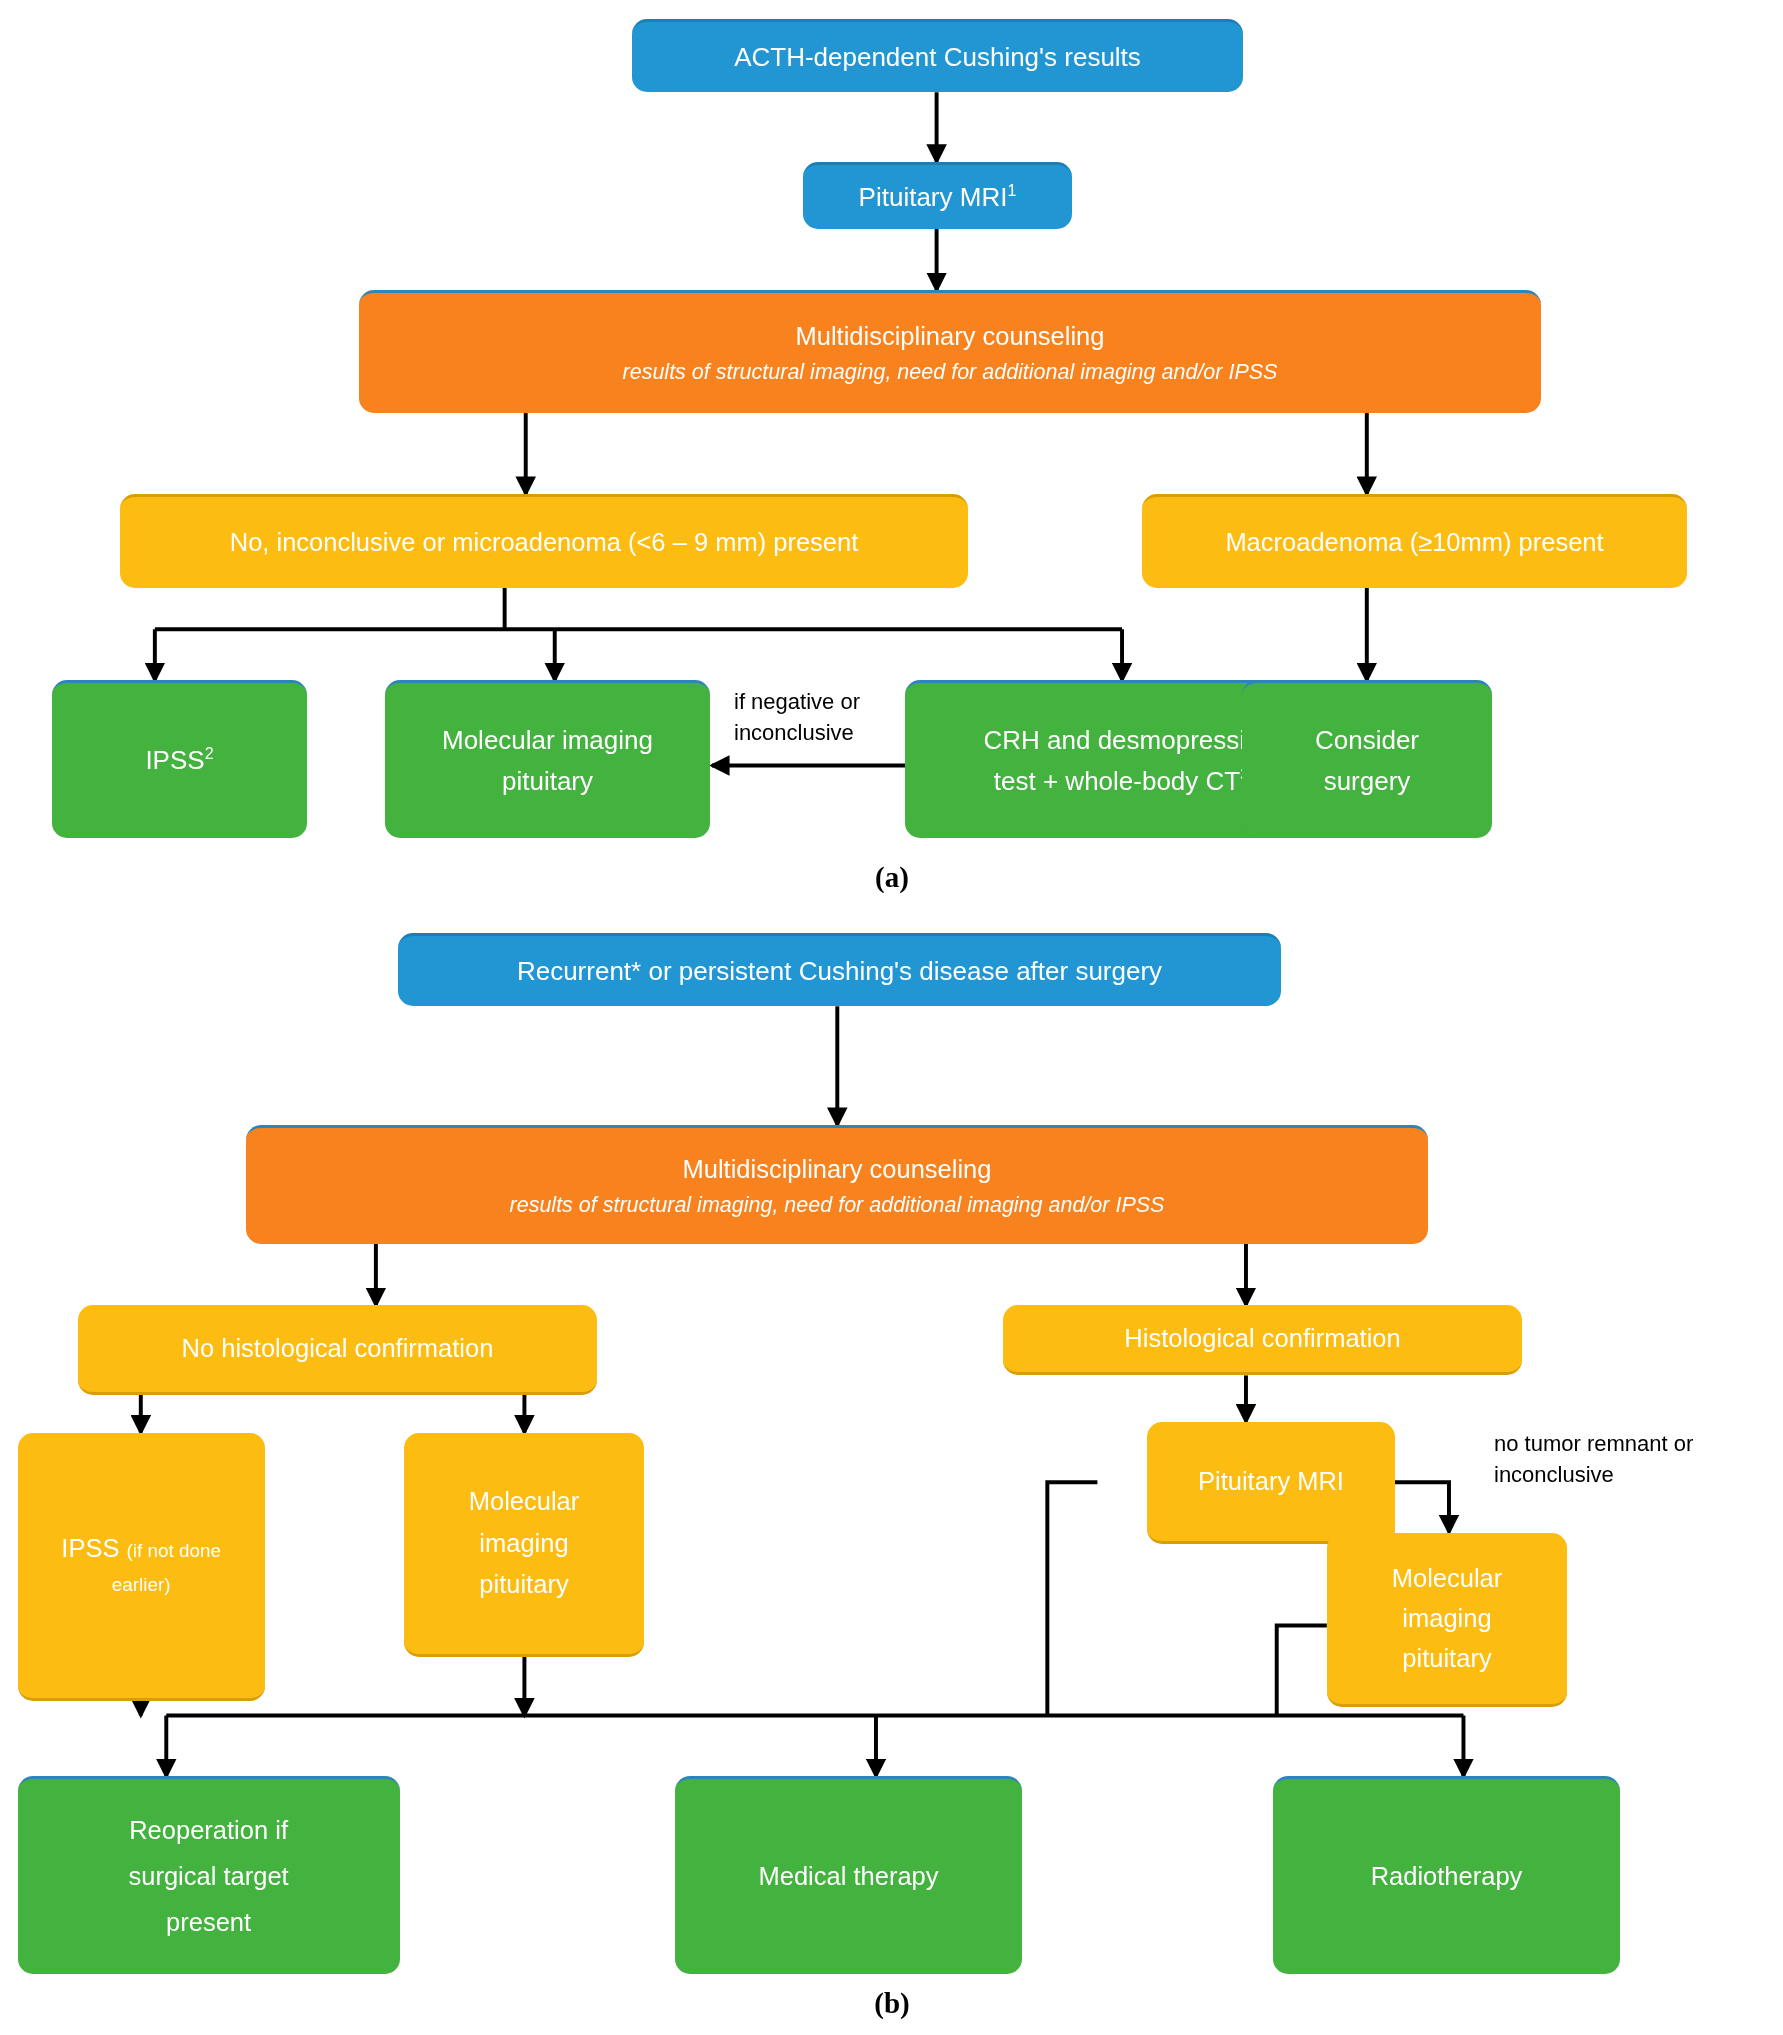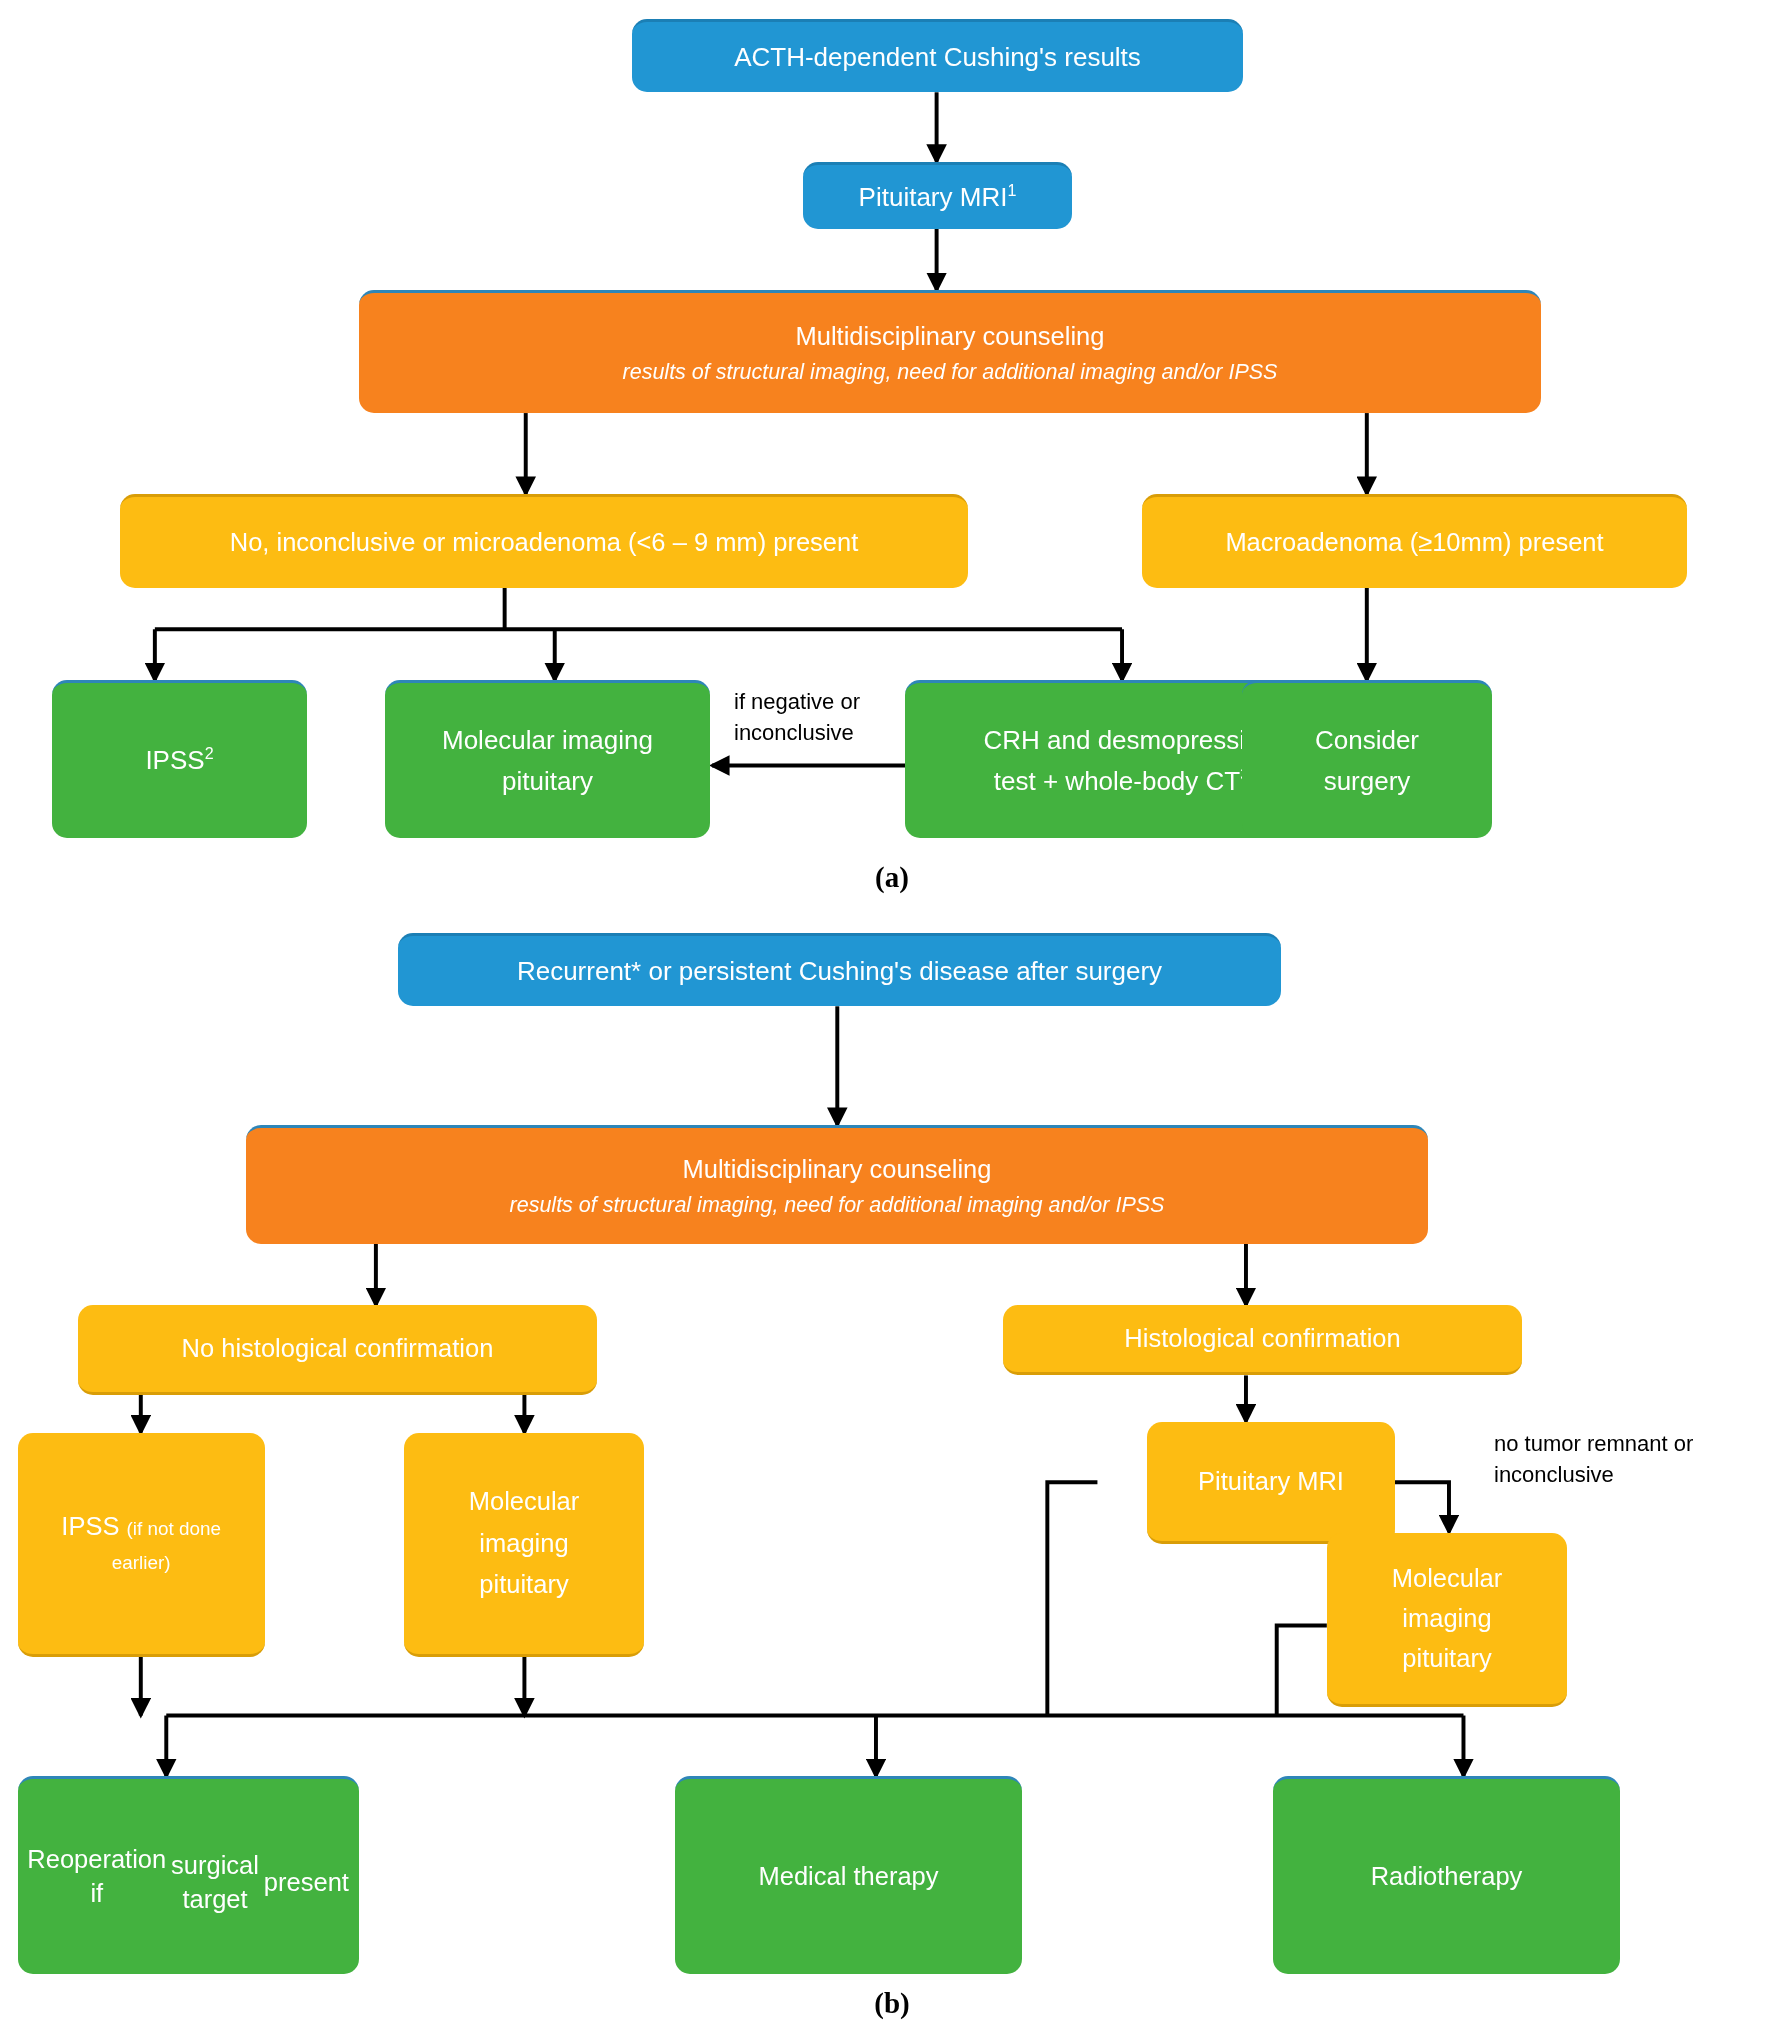--- a/index.html
+++ b/index.html
@@ -213,21 +213,21 @@
   </div>
 
   <div class="node yellow-b" style="left:78px; top:1305px; width:519px; height:90px; font-size:25.5px;">
     <span class="ln">No histological confirmation</span>
   </div>
 
   <div class="node yellow-b" style="left:1003px; top:1305px; width:519px; height:70px; font-size:25.5px;">
     <span class="ln">Histological confirmation</span>
   </div>
 
-  <div class="node yellow-b" style="left:17.6px; top:1433px; width:247px; height:224px; font-size:25.5px; padding:4.4px 13px;">
+  <div class="node yellow-b" style="left:17.6px; top:1433px; width:247px; height:268px; font-size:25.5px; padding:4.4px 13px;">
     <span class="ln">
       <span>IPSS</span>
       <span class="small-in">(if not done earlier)</span>
     </span>
   </div>
 
   <div class="node yellow-b" style="left:404px; top:1433px; width:240px; height:224px; font-size:25.5px; flex-direction:column;">
     <span class="ln">Molecular</span>
     <span class="ln" style="margin-top:8px;">imaging</span>
     <span class="ln" style="margin-top:8px;">pituitary</span>
@@ -241,21 +241,21 @@
     <span class="ln">Molecular</span>
     <span class="ln" style="margin-top:6.2px;">imaging</span>
     <span class="ln" style="margin-top:6.2px;">pituitary</span>
   </div>
 
   <div class="lbl" style="left:1494px; top:1428px; width:246px; font-size:22px;">
     <span class="ln">no tumor remnant or</span>
     <span class="ln">inconclusive</span>
   </div>
 
-  <div class="node green" style="left:17.6px; top:1776px; width:341px; height:198px; font-size:25.5px; flex-direction:row;">
+  <div class="node green" style="left:17.6px; top:1776px; width:382px; height:198px; font-size:25.5px; flex-direction:column;">
     <span class="ln">Reoperation if</span>
     <span class="ln" style="margin-top:12.3px;">surgical target</span>
     <span class="ln" style="margin-top:12.3px;">present</span>
   </div>
 
   <div class="node green" style="left:675px; top:1776px; width:347px; height:198px; font-size:25.5px;">
     <span class="ln">Medical therapy</span>
   </div>
 
   <div class="node green" style="left:1273px; top:1776px; width:347px; height:198px; font-size:25.5px;text-align:right;">

